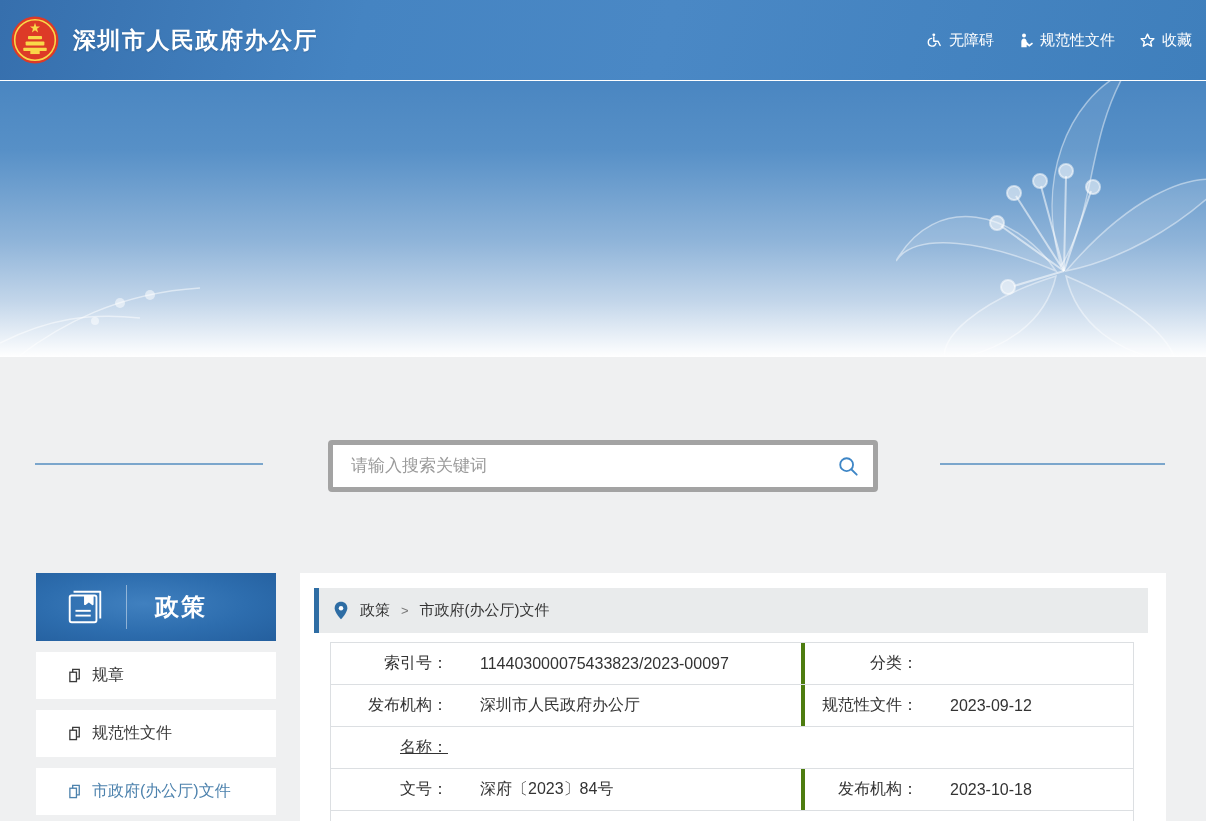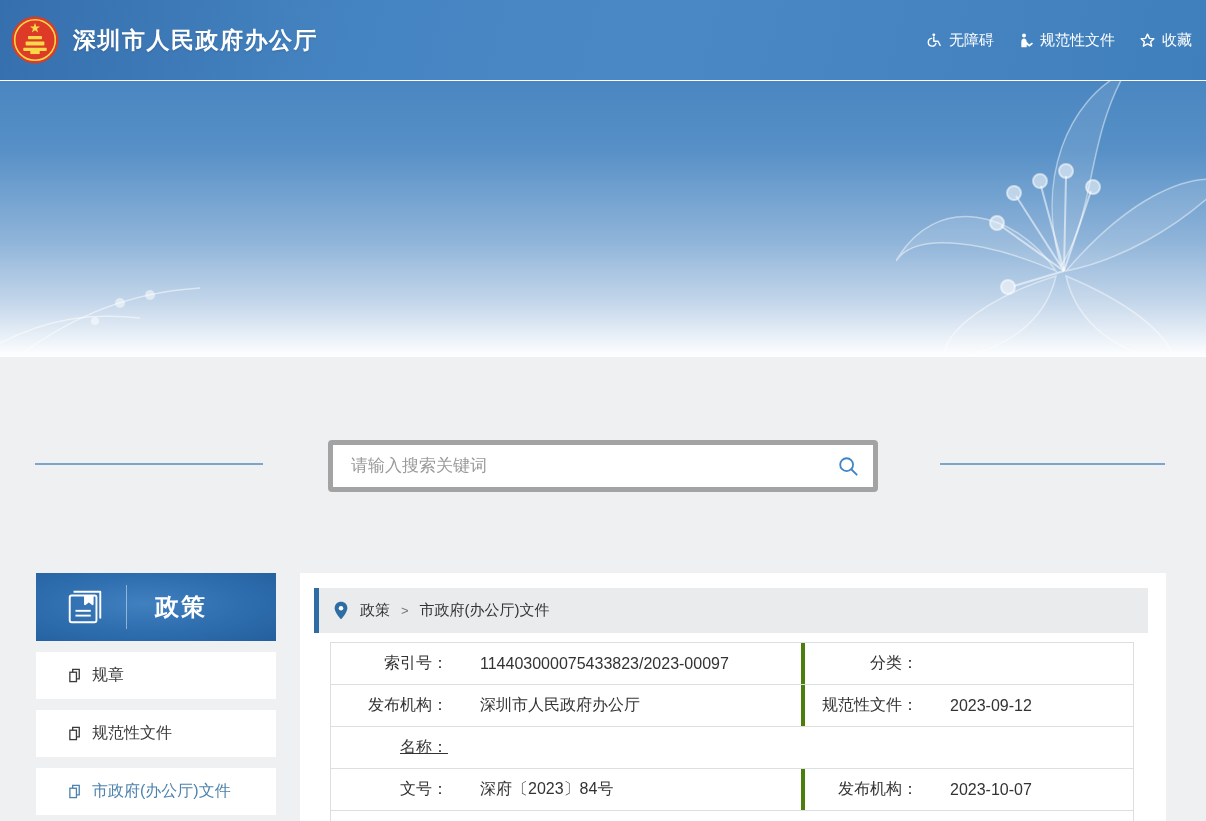--- a/index.html
+++ b/index.html
@@ -262,20 +262,20 @@
         <span class="t-label">名称：</span>
       </div>
     </div>
     <div class="t-row">
       <div class="t-cell c-left">
         <span class="t-label">文号：</span>
         <span class="t-value">深府〔2023〕84号</span>
       </div>
       <div class="t-cell c-right">
         <span class="t-label">发布机构：</span>
-        <span class="t-value">2023-10-07</span>
+        <span class="t-value">2023-10-18</span>
       </div>
     </div>
     <div class="t-row stub">
       <div class="t-cell c-full"></div>
     </div>
   </div>
 </main>
 
 </body></html>

